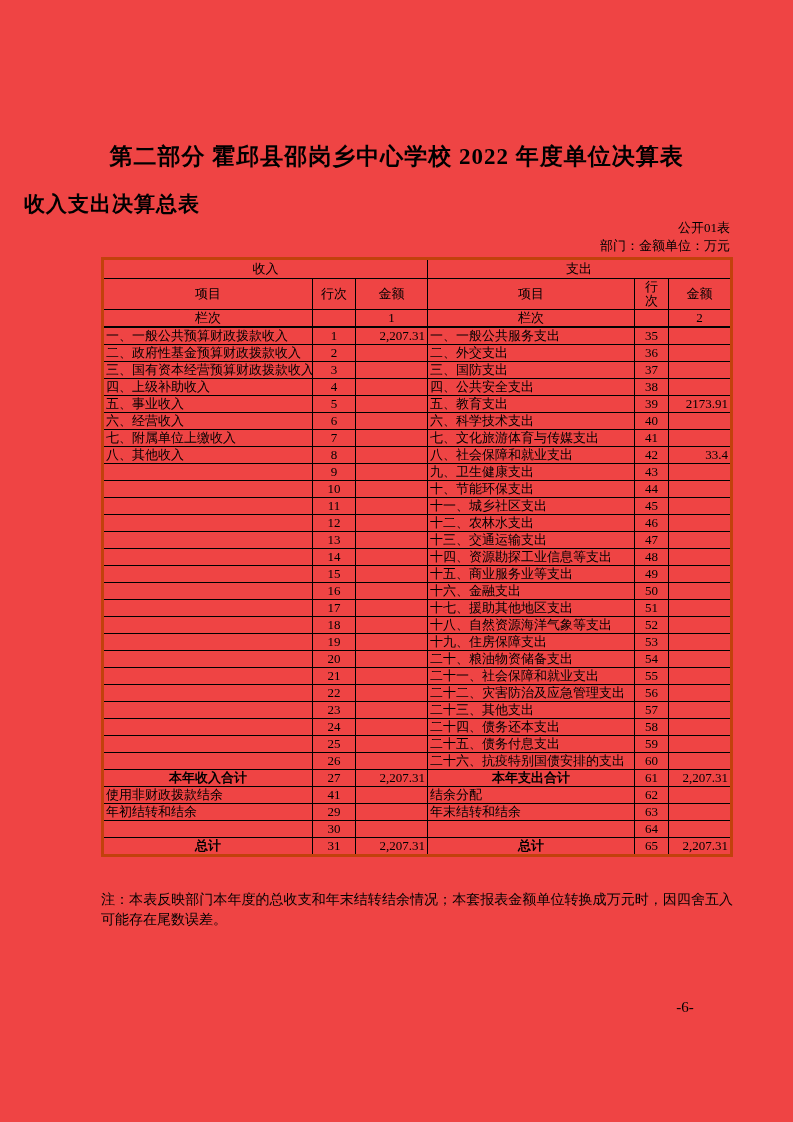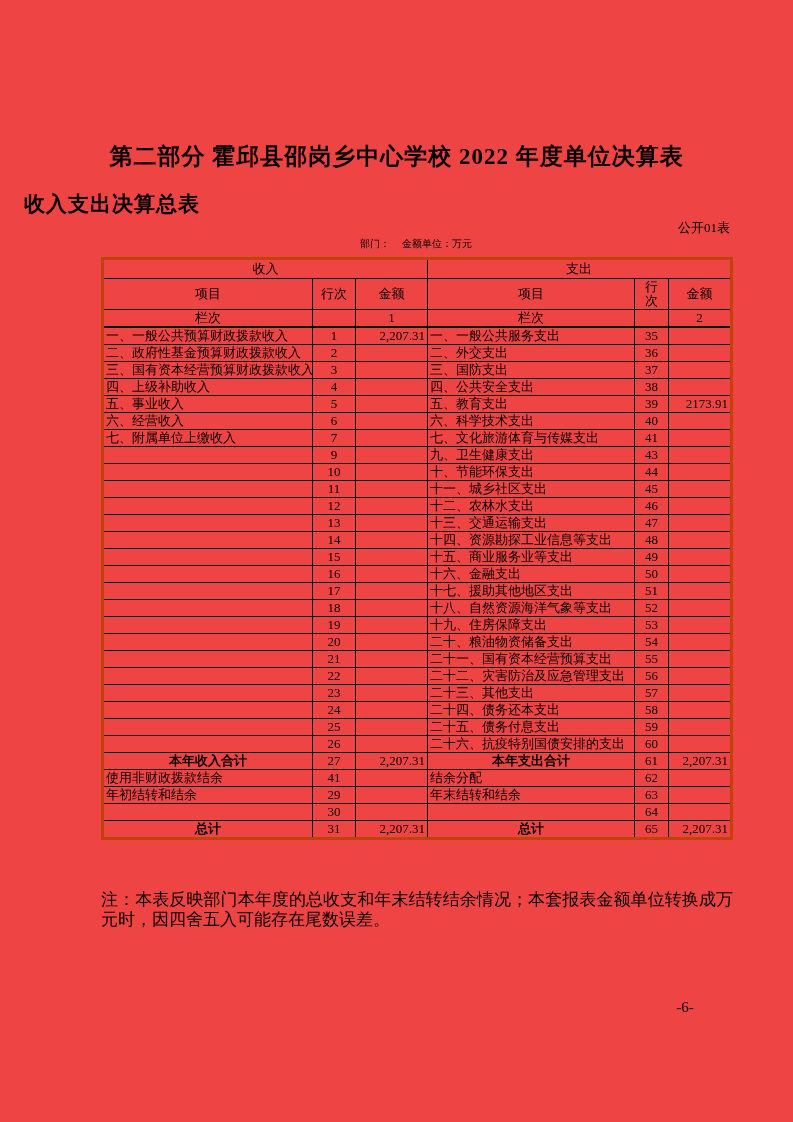--- a/index.html
+++ b/index.html
@@ -15,21 +15,21 @@
   .table-title {
     position:absolute; top:190px; left:0; width:100%;
     text-align:left; font-size:21px; font-weight:bold; letter-spacing:1px;padding-left:24px;
   }
   .form-code {
     position:absolute; top:219px; left:102px; width:628px;
     text-align:right; font-size:13px;
   }
   .meta-line {
     position:absolute; top:237px; left:102px; width:628px;
-    display:flex; justify-content:center; font-size:10px;gap:12px;
+    display:flex; justify-content:flex-end; font-size:13px;
   }
   table.acct {
     position:absolute; left:101px; top:257px; width:629px;
     border-collapse:collapse; table-layout:fixed;
     border:3px solid #c2410c;
   }
   table.acct td {
     border:1px solid #000; font-size:13px; padding:0 2px;
     overflow:hidden; white-space:nowrap; vertical-align:middle;
     line-height:1.05;
@@ -38,21 +38,21 @@
   tr.r-cols td { height:30px; text-align:center; }
   tr.r-cols td.pre { white-space:pre-line; }
   tr.r-lanci td { height:16px; text-align:center; border-bottom:2px solid #000; }
   tbody td { height:16px; }
   td.item { text-align:left; }
   td.rownum { text-align:center; }
   td.amt { text-align:right; }
   tr.emph td.item { font-weight:bold; text-align:center;margin-top:40px; }
   .note {
     position:absolute; left:101px; top:890px; width:632px;
-    font-size:17px; line-height:20px; text-align:justify;
+    font-size:14px; line-height:20px; text-align:justify;
   }
   .page-number {
     position:absolute; left:655px; top:999px; width:60px;
     text-align:center; font-size:15px;
   }
 </style>
 </head>
 <body>
 
 <div class="page">
@@ -149,20 +149,28 @@
         </tr>
         <tr>
           <td class="item">七、附属单位上缴收入</td>
           <td class="rownum">7</td>
           <td class="amt"></td>
           <td class="item">七、文化旅游体育与传媒支出</td>
           <td class="rownum">41</td>
           <td class="amt"></td>
         </tr>
         <tr>
+          <td class="item">八、其他收入</td>
+          <td class="rownum">8</td>
+          <td class="amt"></td>
+          <td class="item">八、社会保障和就业支出</td>
+          <td class="rownum">42</td>
+          <td class="amt">33.4</td>
+        </tr>
+        <tr>
           <td class="item"></td>
           <td class="rownum">9</td>
           <td class="amt"></td>
           <td class="item">九、卫生健康支出</td>
           <td class="rownum">43</td>
           <td class="amt"></td>
         </tr>
         <tr>
           <td class="item"></td>
           <td class="rownum">10</td>
@@ -248,21 +256,21 @@
           <td class="rownum">20</td>
           <td class="amt"></td>
           <td class="item">二十、粮油物资储备支出</td>
           <td class="rownum">54</td>
           <td class="amt"></td>
         </tr>
         <tr>
           <td class="item"></td>
           <td class="rownum">21</td>
           <td class="amt"></td>
-          <td class="item">二十一、国有资本经营预算支出</td>
+          <td class="item">二十一、社会保障和就业支出</td>
           <td class="rownum">55</td>
           <td class="amt"></td>
         </tr>
         <tr>
           <td class="item"></td>
           <td class="rownum">22</td>
           <td class="amt"></td>
           <td class="item">二十二、灾害防治及应急管理支出</td>
           <td class="rownum">56</td>
           <td class="amt"></td>

